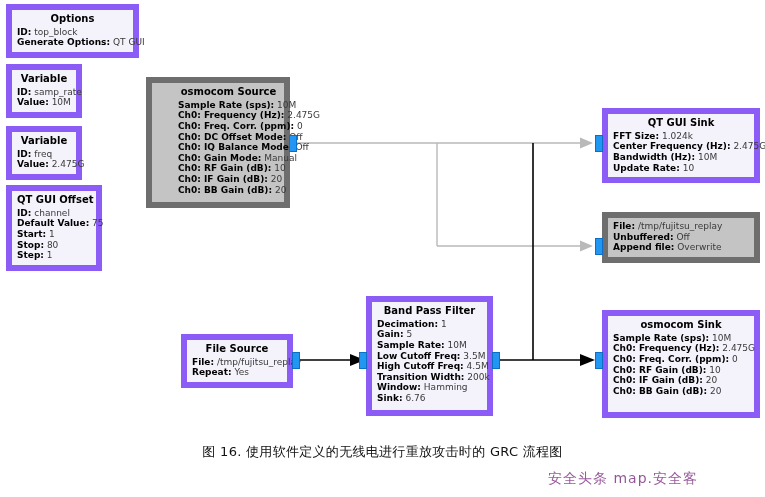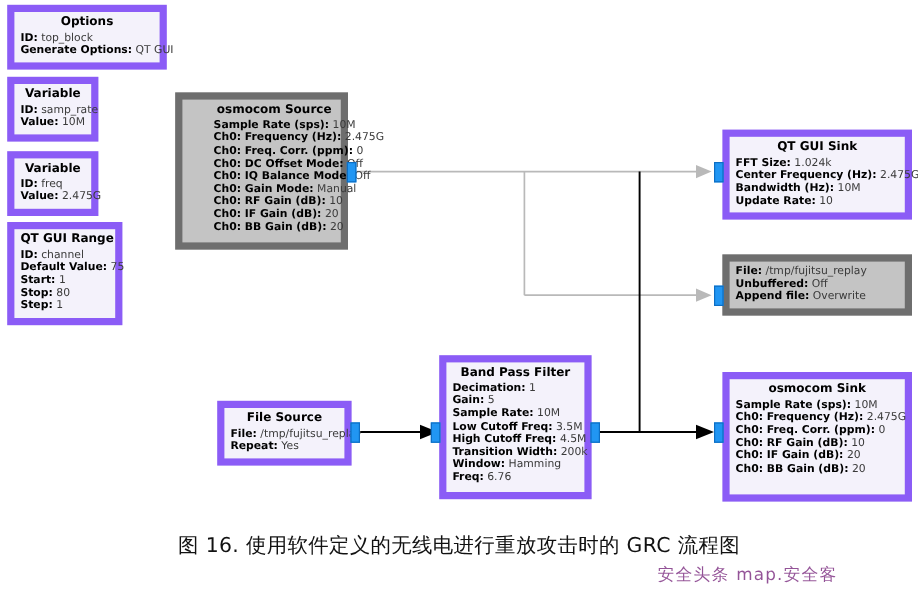--- a/index.html
+++ b/index.html
@@ -72,21 +72,21 @@
     border: 1px solid #0d6ec4;
     box-sizing: border-box;
     z-index: 5;
   }
   .caption {
     position: absolute;
     left: 0;
     top: 443px;
     width: 765px;
     text-align: center;
-    font-size: 17px;
+    font-size: 13px;
     color: #121212;
     font-family: "DejaVu Sans", "Liberation Sans", sans-serif;
     letter-spacing: 0.3px;
   }
   .watermark {
     position: absolute;
     left: 548px;
     top: 470px;
     width: 210px;
     height: 22px;
@@ -152,21 +152,21 @@
       <span class="pkey">ID:</span>
       <span class="pval">freq</span>
     </span>
     <span class="prow">
       <span class="pkey">Value:</span>
       <span class="pval">2.475G</span>
     </span>
   </div>
 
   <div class="block b-light" style="left:6px; top:185px; width:96px;">
-    <span class="btitle">QT GUI Range</span>
+    <span class="btitle">QT GUI Offset</span>
     <span class="prow">
       <span class="pkey">ID:</span>
       <span class="pval">channel</span>
     </span>
     <span class="prow">
       <span class="pkey">Default Value:</span>
       <span class="pval">75</span>
     </span>
     <span class="prow">
       <span class="pkey">Start:</span>
@@ -297,21 +297,21 @@
     </span>
     <span class="prow">
       <span class="pkey">Transition Width:</span>
       <span class="pval">200k</span>
     </span>
     <span class="prow">
       <span class="pkey">Window:</span>
       <span class="pval">Hamming</span>
     </span>
     <span class="prow">
-      <span class="pkey">Freq:</span>
+      <span class="pkey">Sink:</span>
       <span class="pval">6.76</span>
     </span>
   </div>
   <div class="port" style="left:359px; top:352px;"></div>
   <div class="port" style="left:492px; top:352px;"></div>
 
   <div class="block b-light" style="left:602px; top:310px; width:158px; height:108px;">
     <span class="btitle">osmocom Sink</span>
     <span class="prow">
       <span class="pkey">Sample Rate (sps):</span>

